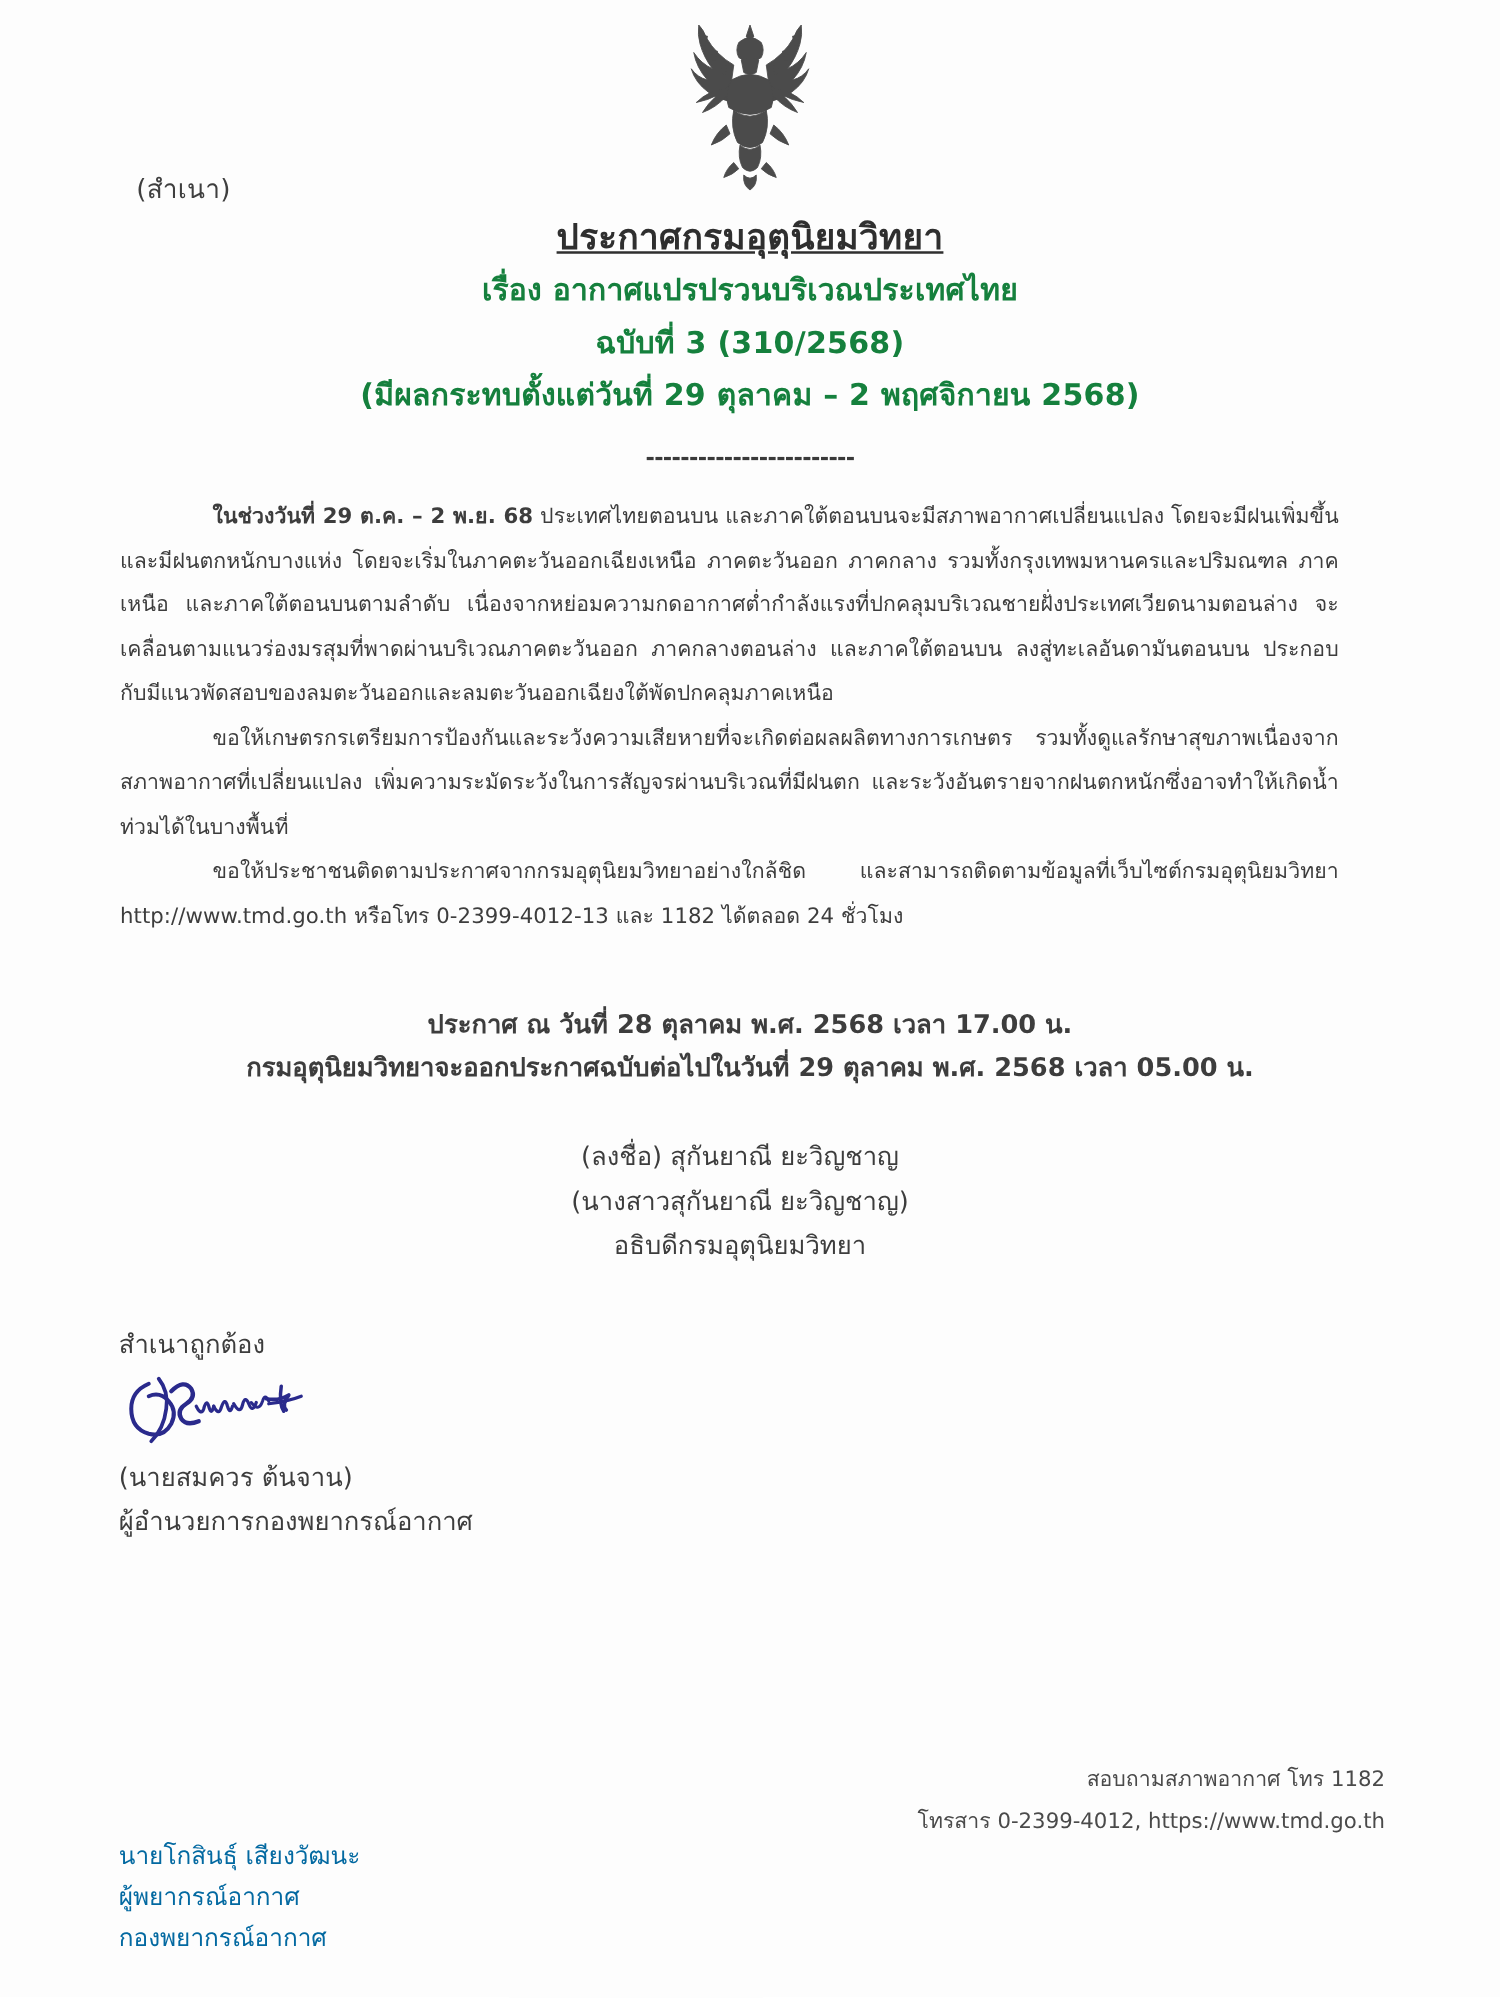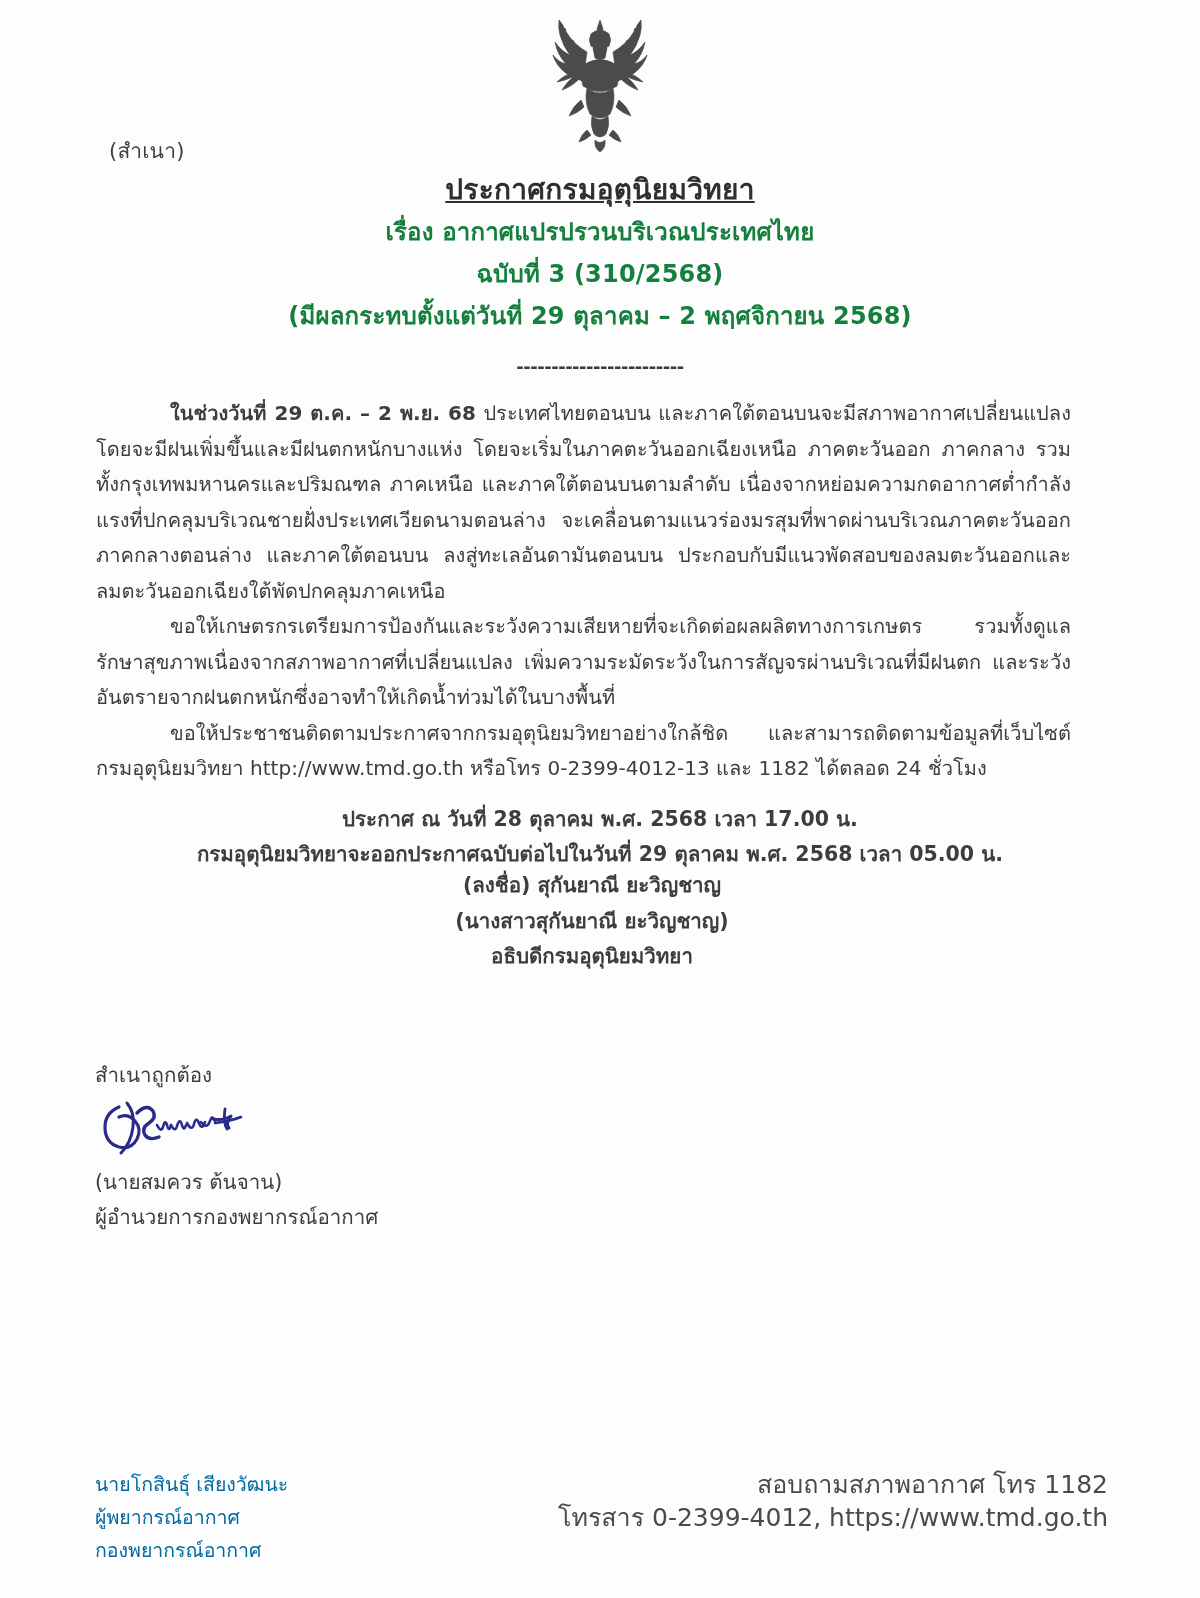--- a/index.html
+++ b/index.html
@@ -81,21 +81,21 @@
   }
 
   
   .body-block {
     position: absolute;
     left: 96px;
     top: 396px;
     width: 975px;
   }
   .para {
-    font-size: 20px;
+    font-size: 17px;
     line-height: 35.5px;
     color: #3d3d3d;
     text-align: justify;
     text-justify: inter-word;
     margin: 0;
     letter-spacing: 0.05px;
   }
   .para + .para { margin-top: 0px; }
   .para .indent-lead { font-weight: bold; }
   .indent { display: inline-block; width: 74px; }
@@ -109,28 +109,27 @@
     text-align: center;
     font-size: 20.5px;
     line-height: 35px;
     color: #3d3d3d;
     font-weight: bold;
   }
 
   
   .signature-block {
     position: absolute;
-    top: 868px;
+    top: 908px;
     left: 0;
     width: 1184px;
     text-align: center;
     font-size: 20.5px;
     line-height: 35.5px;
     color: #3d3d3d;
-    font-weight: bold;
   }
 
   
   .certify-block {
     position: absolute;
     left: 95px;
     top: 1058px;
     width: 430px;
     font-size: 20.5px;
     line-height: 35px;
@@ -148,22 +147,22 @@
     left: 95px;
     top: 1468px;
     font-size: 19.5px;
     line-height: 33px;
     color: #0369a1;
     text-align: left;
   }
   .footer-right {
     position: absolute;
     right: 92px;
-    top: 1468px;
-    font-size: 25px;
+    top: 1408px;
+    font-size: 17px;
     line-height: 33px;
     color: #4a4a4a;
     text-align: right;
   }
   .nowrap { white-space: nowrap; }
 </style>
 </head>
 <body>
 
 <div class="page">

